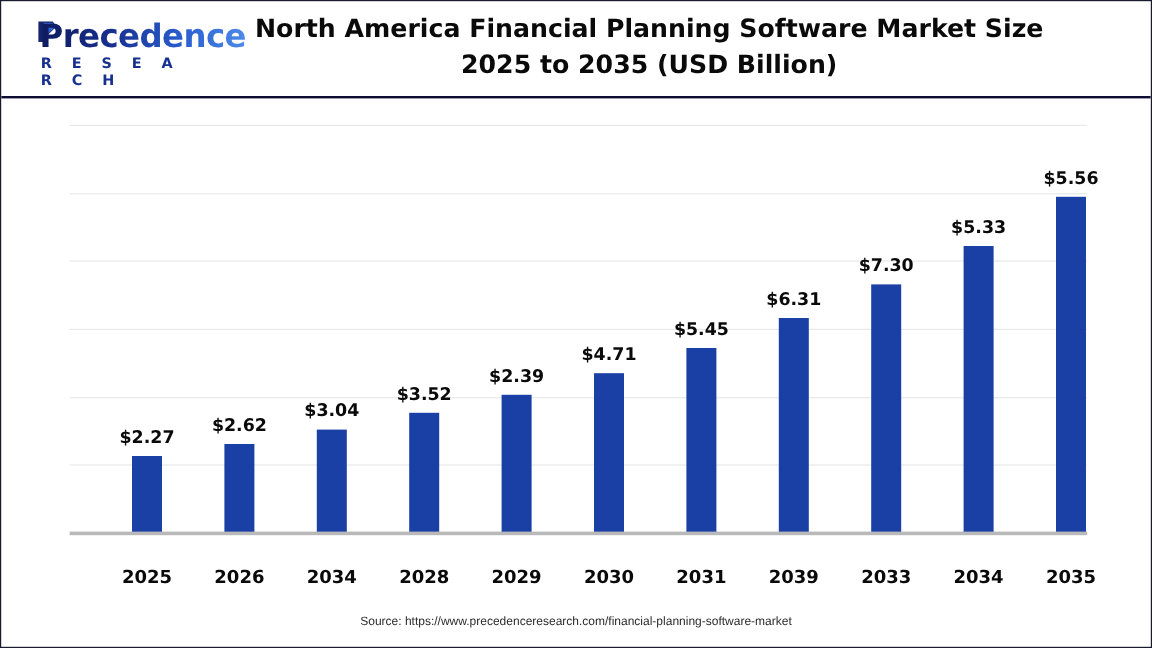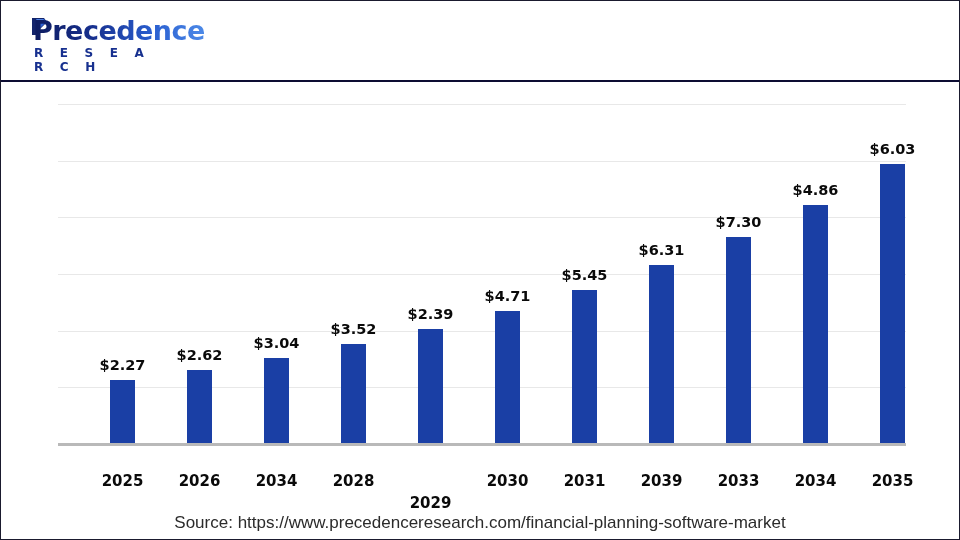--- a/index.html
+++ b/index.html
@@ -144,21 +144,21 @@
     font-family: "DejaVu Sans", sans-serif;
   }
 
   
   #source {
     position: absolute;
     left: 0;
     top: 512px;
     width: 958px;
     text-align: center;
-    font-size: 17px;
+    font-size: 10px;
     color: #2b2b2b;
     font-family: "Liberation Sans", sans-serif;
   }
 </style>
 </head>
 <body>
 
 <div id="page">
 
   <div id="header" style="border-bottom-color: rgb(13, 13, 51);">
@@ -166,20 +166,24 @@
     <div id="logo">
       <svg id="logo-mark" viewBox="0 0 17 19">
         <path d="M1 1 L13 1 L16 5 L9 12 L9 18 L1 18 Z" fill="#13246b"></path>
         <path d="M5 2 L13 2 L15.5 5 L8.5 11.5 Z" fill="#2f63d6"></path>
         <path d="M5.5 2.5 L12.3 2.5 L8.4 7 Z" fill="#6ea3ef"></path>
       </svg>
       <div id="logo-sub">R E S E A R C H</div>
       <div id="logo-word">Precedence</div>
     </div>
 
+    <div id="title">
+      <div>North America Financial Planning Software Market Size</div>
+      <div>2025 to 2035 (USD Billion)</div>
+    </div>
   </div>
 
   <div id="chart">
     <div id="plot">
       <div id="gridlines">
           <div class="gridline" style="top: 0px; background: rgb(232, 232, 232);"></div>
           <div class="gridline" style="top: 56.6667px; background: rgb(232, 232, 232);"></div>
           <div class="gridline" style="top: 113.333px; background: rgb(232, 232, 232);"></div>
           <div class="gridline" style="top: 170px; background: rgb(232, 232, 232);"></div>
           <div class="gridline" style="top: 226.667px; background: rgb(232, 232, 232);"></div>
@@ -217,34 +221,34 @@
           <div class="bar-slot" style="left: 565px;">
             <div class="bar" title="2032: $6.31" style="height: 178.783px; background: rgb(26, 63, 165);"></div>
             <div class="bar-label" style="top: 138.217px;">$6.31</div>
           </div>
           <div class="bar-slot" style="left: 642px;">
             <div class="bar" title="2033: $7.30" style="height: 206.833px; background: rgb(26, 63, 165);"></div>
             <div class="bar-label" style="top: 110.167px;">$7.30</div>
           </div>
           <div class="bar-slot" style="left: 719px;">
             <div class="bar" title="2034: $8.45" style="height: 239.417px; background: rgb(26, 63, 165);"></div>
-            <div class="bar-label" style="top: 77.5833px;">$4.86</div>
+            <div class="bar-label" style="top: 77.5833px;">$5.33</div>
           </div>
           <div class="bar-slot" style="left: 796px;">
             <div class="bar" title="2035: $9.90" style="height: 280.5px; background: rgb(26, 63, 165);"></div>
-            <div class="bar-label" style="top: 36.5px;">$6.03</div>
+            <div class="bar-label" style="top: 36.5px;">$5.56</div>
           </div>
         </div>
       <div id="baseline" style="background: rgb(185, 185, 185);"></div>
       <div id="ticks">
           <div class="tick-label" style="left: 26px;">2025</div>
           <div class="tick-label" style="left: 103px;">2026</div>
           <div class="tick-label" style="left: 180px;">2034</div>
           <div class="tick-label" style="left: 257px;">2028</div>
-          <div class="tick-label" style="left: 334px; margin-top: 22px;">2029</div>
+          <div class="tick-label" style="left: 334px;">2029</div>
           <div class="tick-label" style="left: 411px;">2030</div>
           <div class="tick-label" style="left: 488px;">2031</div>
           <div class="tick-label" style="left: 565px;">2039</div>
           <div class="tick-label" style="left: 642px;">2033</div>
           <div class="tick-label" style="left: 719px;">2034</div>
           <div class="tick-label" style="left: 796px;">2035</div>
         </div>
     </div>
   </div>
 

